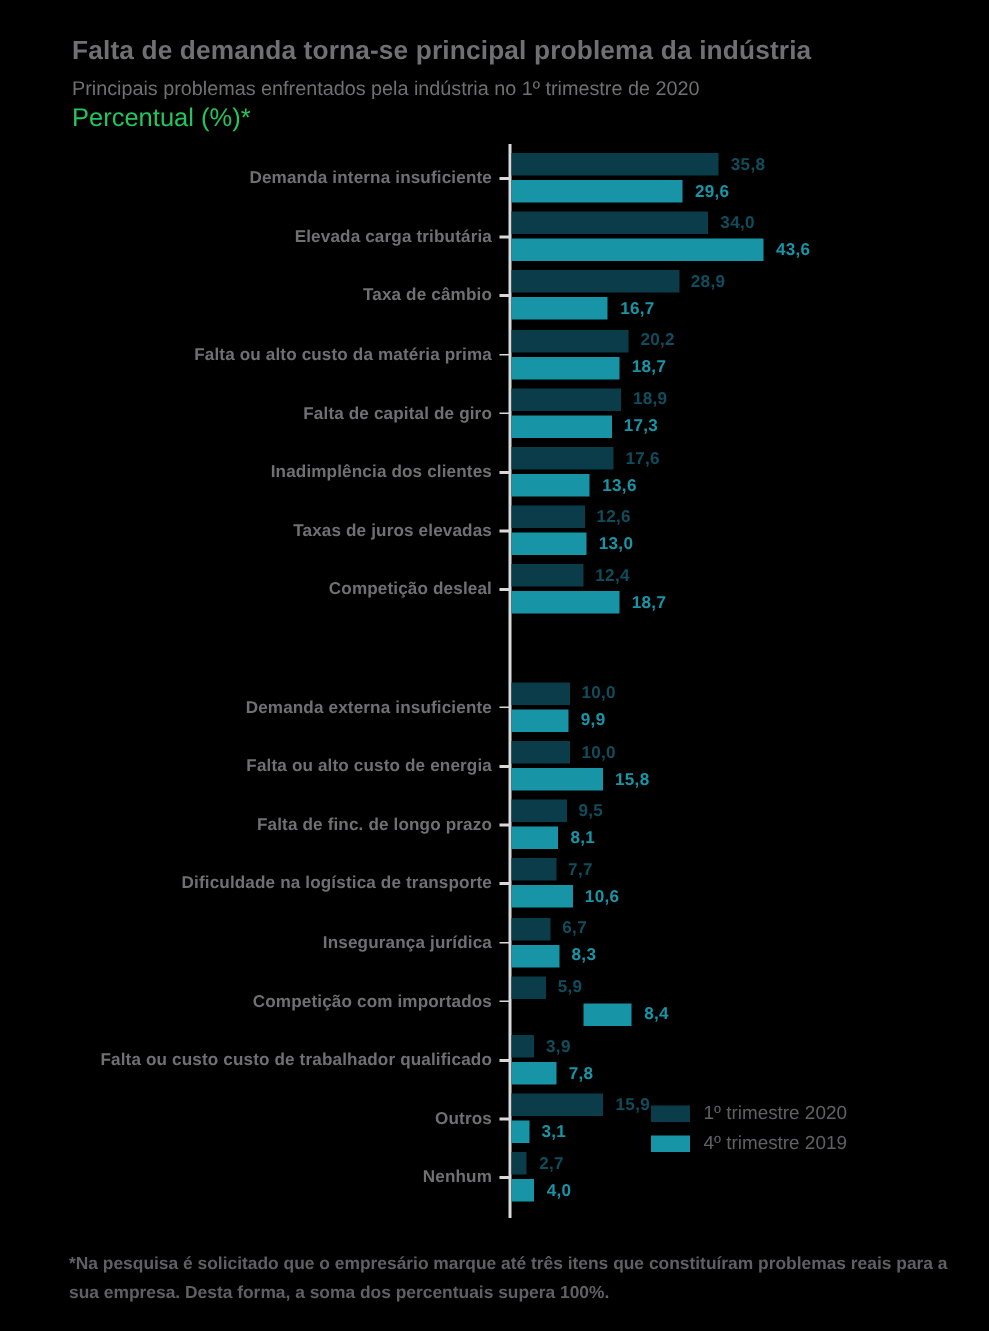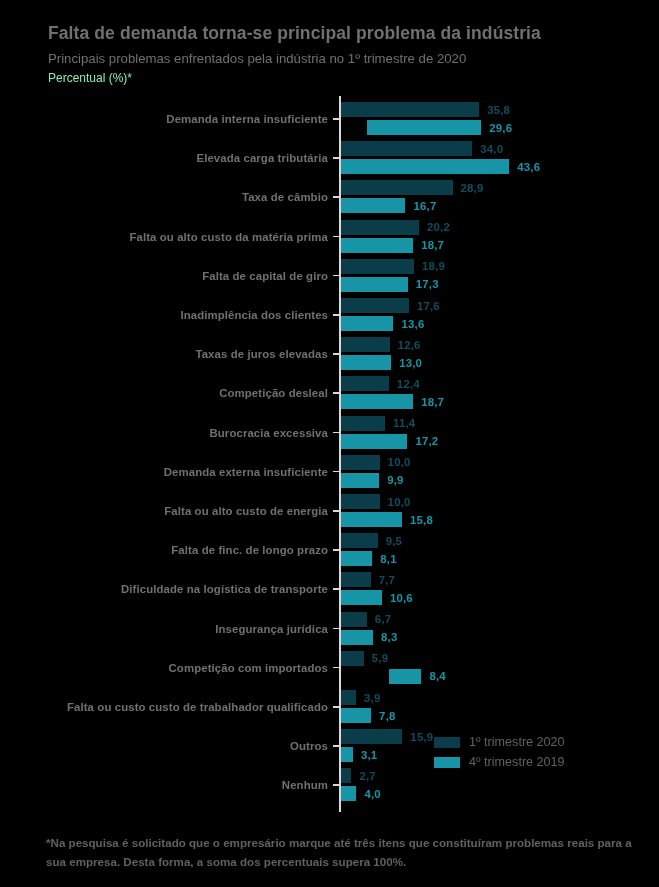--- a/index.html
+++ b/index.html
@@ -42,22 +42,22 @@
     white-space: nowrap;
   }
   .chart-subtitle {
     font-size: 13.2px;
     color: #6f7072;
     line-height: 19px;
     margin: 5px 0 0 0;
     white-space: nowrap;
   }
   .chart-units {
-    font-size: 12px;
-    color: #86efac;
+    font-size: 17px;
+    color: #22c55e;
     line-height: 19px;
     margin: 1px 0 0 0;
     white-space: nowrap;
   }
 
   
   .plot {
     position: absolute;
     left: 0;
     top: 96px;
@@ -187,21 +187,21 @@
   <div class="plot">
     <div class="axis-line"></div>
     <div class="rows" id="rows">
         <div class="row" style="top: 4px;">
           <div class="tick" style="top: 18px;"></div>
           <div class="row-label">Demanda interna insuficiente</div>
           <div class="bar-wrap top" style="width: 150px;">
             <div class="bar s1" style="width: 138.188px;"></div>
             <span class="bar-value s1" style="left: 146.188px;">35,8</span>
           </div>
-          <div class="bar-wrap bottom" style="width: 114.256px; margin-left: 26px;">
+          <div class="bar-wrap bottom" style="width: 114.256px;">
             <div class="bar s2" style="width: 114.256px;"></div>
             <span class="bar-value s2" style="left: 122.256px;">29,6</span>
           </div>
         </div>
         <div class="row" style="top: 43.2px;">
           <div class="tick" style="top: 18px;"></div>
           <div class="row-label">Elevada carga tributária</div>
           <div class="bar-wrap top" style="width: 131.24px;">
             <div class="bar s1" style="width: 131.24px;"></div>
             <span class="bar-value s1" style="left: 139.24px;">34,0</span>
@@ -274,32 +274,20 @@
         <div class="row" style="top: 278.4px;">
           <div class="tick" style="top: 18px;"></div>
           <div class="row-label">Competição desleal</div>
           <div class="bar-wrap top" style="width: 33px; padding-left: 48px;">
             <div class="bar s1" style="width: 47.864px;"></div>
             <span class="bar-value s1" style="left: 55.864px;">12,4</span>
           </div>
           <div class="bar-wrap bottom" style="width: 72.182px;">
             <div class="bar s2" style="width: 72.182px;"></div>
             <span class="bar-value s2" style="left: 80.182px;">18,7</span>
-          </div>
-        </div>
-        <div class="row" style="top: 317.6px;">
-          <div class="tick" style="top: 18px;"></div>
-          <div class="row-label">Burocracia excessiva</div>
-          <div class="bar-wrap top" style="width: 44.004px;">
-            <div class="bar s1" style="width: 44.004px;"></div>
-            <span class="bar-value s1" style="left: 52.004px;">11,4</span>
-          </div>
-          <div class="bar-wrap bottom" style="width: 66.392px;">
-            <div class="bar s2" style="width: 66.392px;"></div>
-            <span class="bar-value s2" style="left: 74.392px;">17,2</span>
           </div>
         </div>
         <div class="row" style="top: 356.8px;">
           <div class="tick" style="top: 18px;"></div>
           <div class="row-label">Demanda externa insuficiente</div>
           <div class="bar-wrap top" style="width: 38.6px;">
             <div class="bar s1" style="width: 38.6px;"></div>
             <span class="bar-value s1" style="left: 46.6px;">10,0</span>
           </div>
           <div class="bar-wrap bottom" style="width: 38.214px;">

